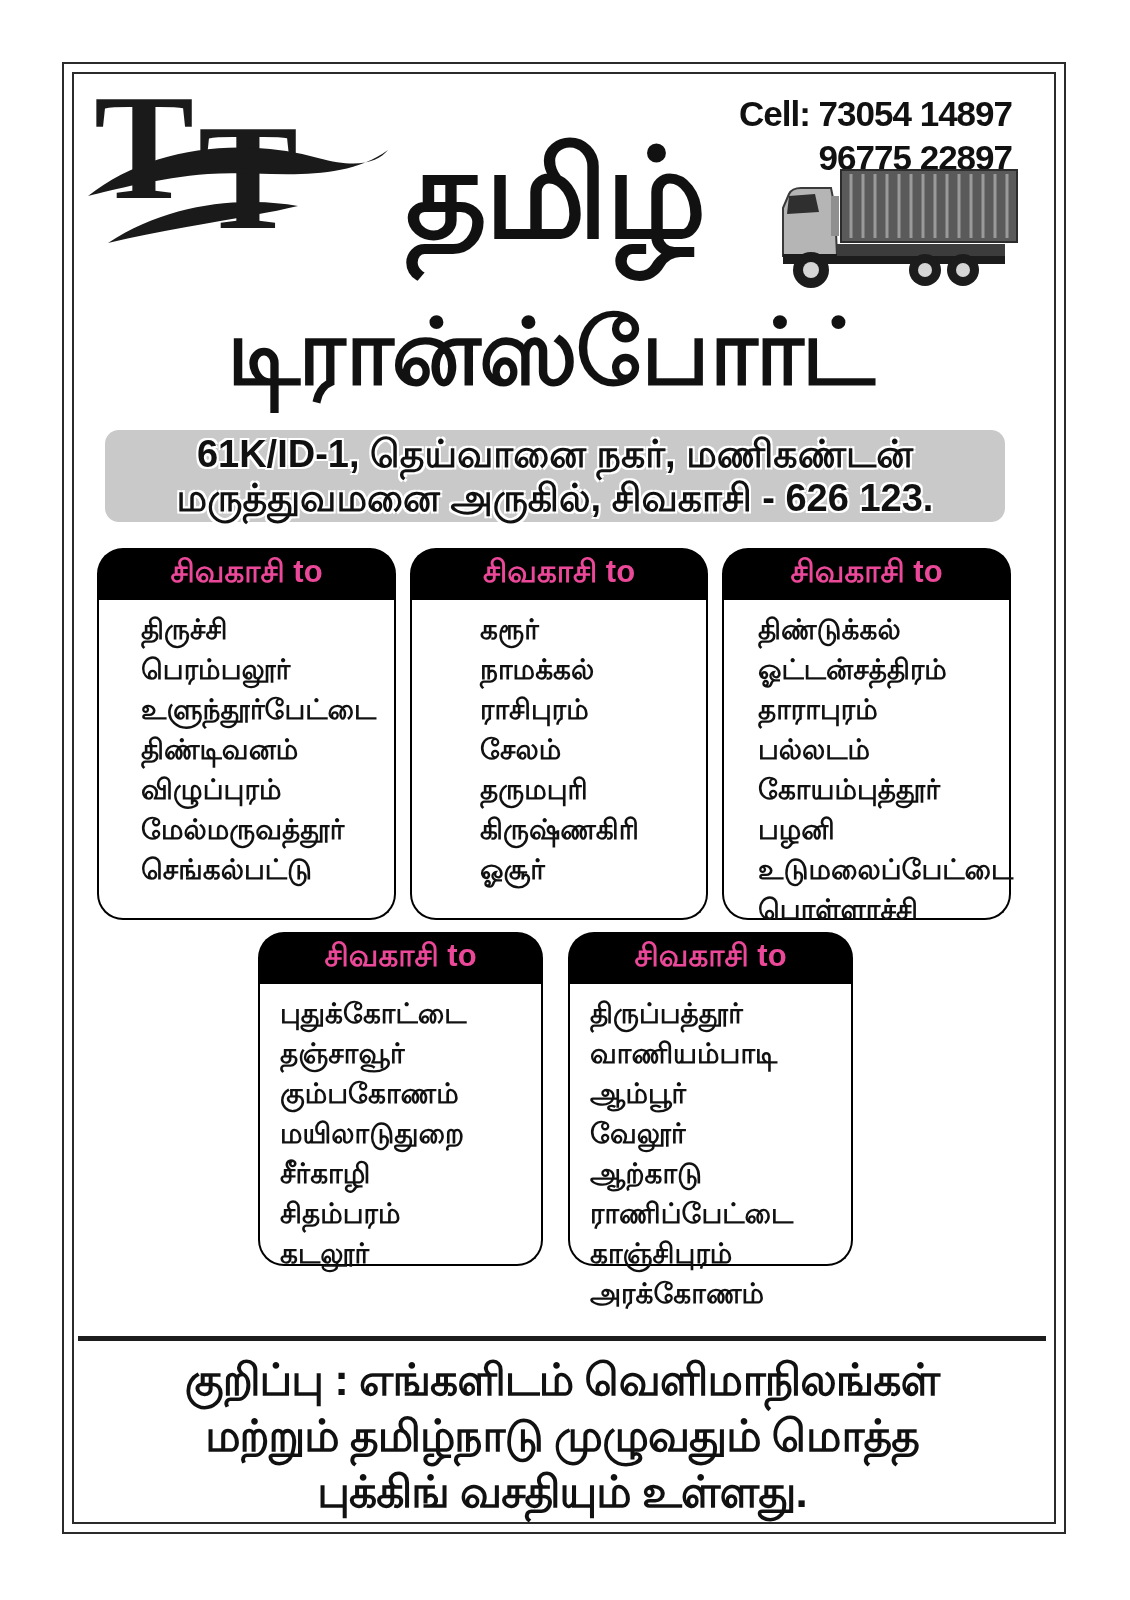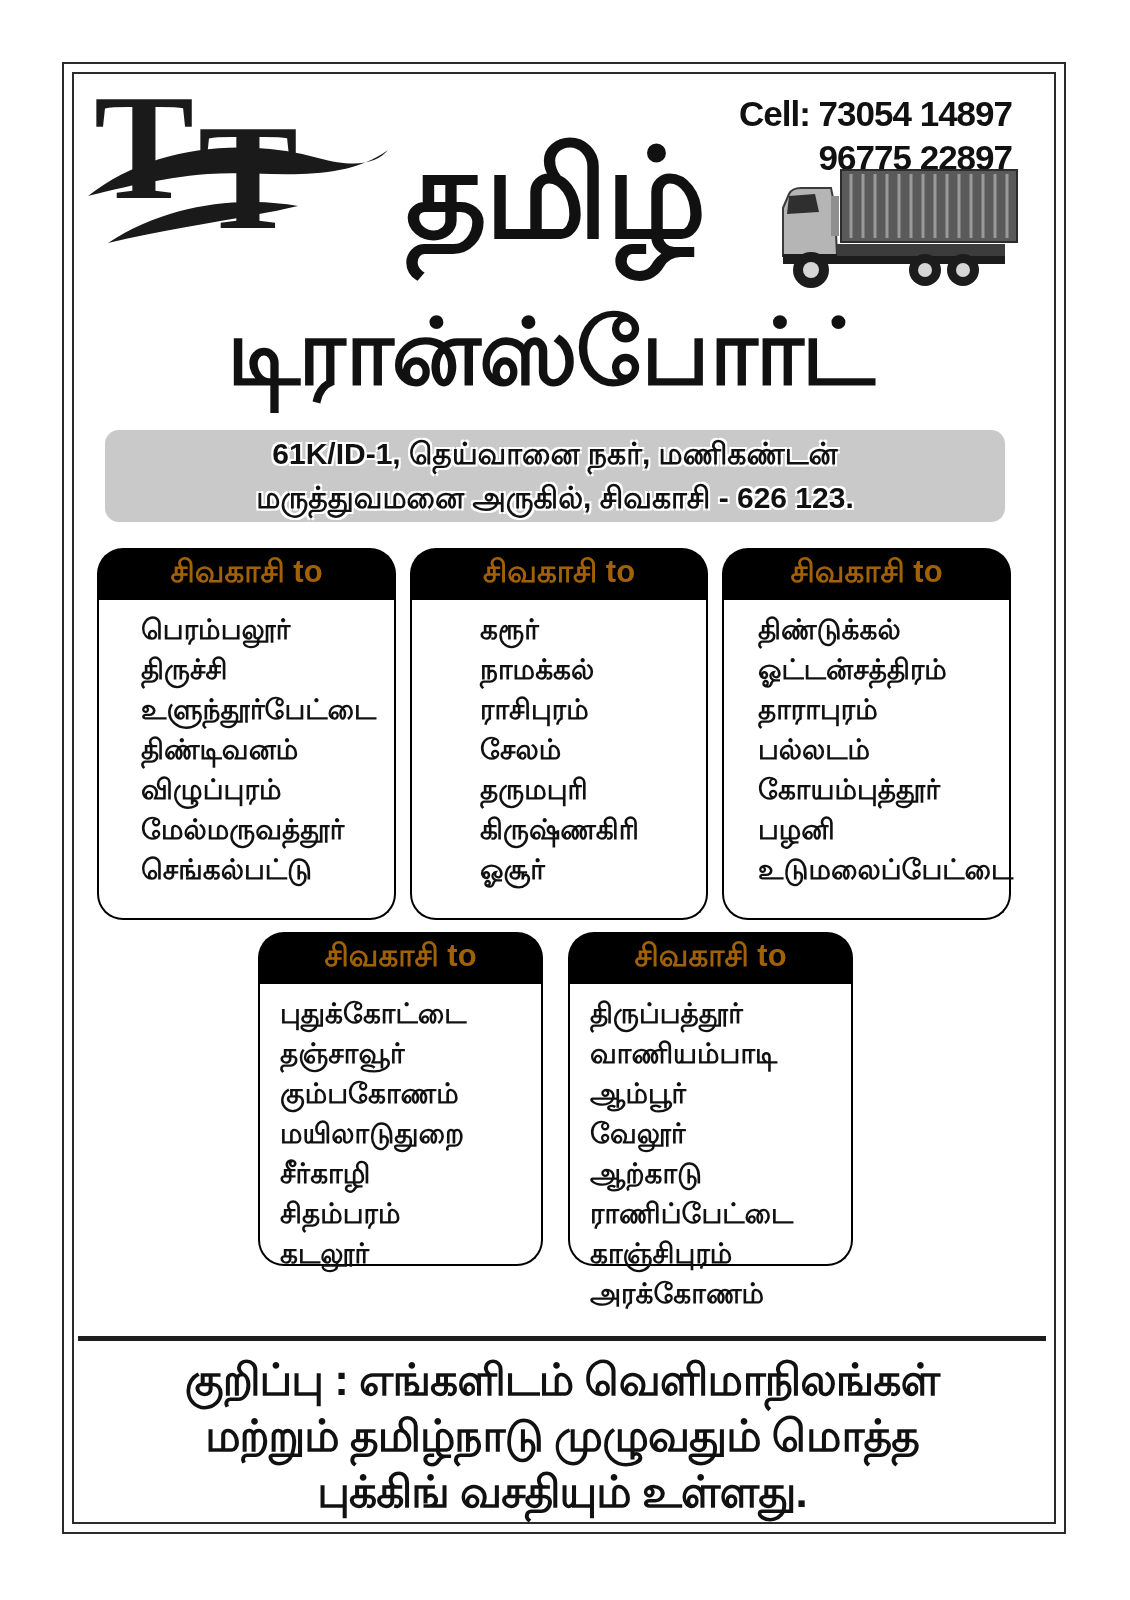--- a/index.html
+++ b/index.html
@@ -31,27 +31,27 @@
   .truck{position:absolute;left:775px;top:168px;width:250px;height:125px;}
   .title2{
     position:absolute;left:100px;top:288px;width:900px;text-align:center;
     font-weight:bold;font-size:92px;line-height:130px;letter-spacing:-2px;
     font-family:"Liberation Serif",serif;
   }
   .address{
     position:absolute;left:105px;top:430px;width:900px;height:92px;
     background:#c9c9c9;border-radius:14px;
     display:flex;flex-direction:column;align-items:center;justify-content:center;
-    font-weight:bold;font-size:30px;line-height:44px;
+    font-weight:bold;font-size:38px;line-height:44px;
     text-shadow:-2px -2px 0 #fff,2px -2px 0 #fff,-2px 2px 0 #fff,2px 2px 0 #fff;
   }
   
   .route-box{position:absolute;}
   .route-header{
-    background:#000;color:#a16207;height:52px;border-radius:26px 26px 0 0;
+    background:#000;color:#ec4899;height:52px;border-radius:26px 26px 0 0;
     display:flex;align-items:center;justify-content:center;
     font-weight:bold;font-size:31px;
   }
   .route-body{
     border:2px solid #000;border-top:none;border-radius:0 0 26px 26px;
     background:#fff;box-sizing:border-box;padding:10px 6px 6px 42px;
   }
   .city{font-weight:bold;font-size:28px;line-height:40px;white-space:nowrap;}
   .r1{top:548px;} .r1 .route-body{height:320px;}
   .r2{top:932px;} .r2 .route-body{height:282px;padding-left:20px;}
@@ -131,22 +131,22 @@
   </div>
 
   <div class="address">
     <div>61K/ID-1, தெய்வானை நகர், மணிகண்டன்</div>
     <div>மருத்துவமனை அருகில், சிவகாசி - 626 123.</div>
   </div>
 
   <div class="route-box r1 b0">
     <div class="route-header">சிவகாசி to</div>
     <div class="route-body">
+      <div class="city">திருச்சி</div>
       <div class="city">பெரம்பலூர்</div>
-      <div class="city">திருச்சி</div>
       <div class="city">உளுந்தூர்பேட்டை</div>
       <div class="city">திண்டிவனம்</div>
       <div class="city">விழுப்புரம்</div>
       <div class="city">மேல்மருவத்தூர்</div>
       <div class="city">செங்கல்பட்டு</div>
     </div>
   </div>
 
   <div class="route-box r1 b1">
     <div class="route-header">சிவகாசி to</div>
@@ -164,20 +164,21 @@
   <div class="route-box r1 b2">
     <div class="route-header">சிவகாசி to</div>
     <div class="route-body" style="padding-left:34px;">
       <div class="city">திண்டுக்கல்</div>
       <div class="city">ஓட்டன்சத்திரம்</div>
       <div class="city">தாராபுரம்</div>
       <div class="city">பல்லடம்</div>
       <div class="city">கோயம்புத்தூர்</div>
       <div class="city">பழனி</div>
       <div class="city">உடுமலைப்பேட்டை</div>
+      <div class="city">பொள்ளாச்சி</div>
     </div>
   </div>
 
   <div class="route-box r2 b3">
     <div class="route-header">சிவகாசி to</div>
     <div class="route-body">
       <div class="city">புதுக்கோட்டை</div>
       <div class="city">தஞ்சாவூர்</div>
       <div class="city">கும்பகோணம்</div>
       <div class="city">மயிலாடுதுறை</div>

